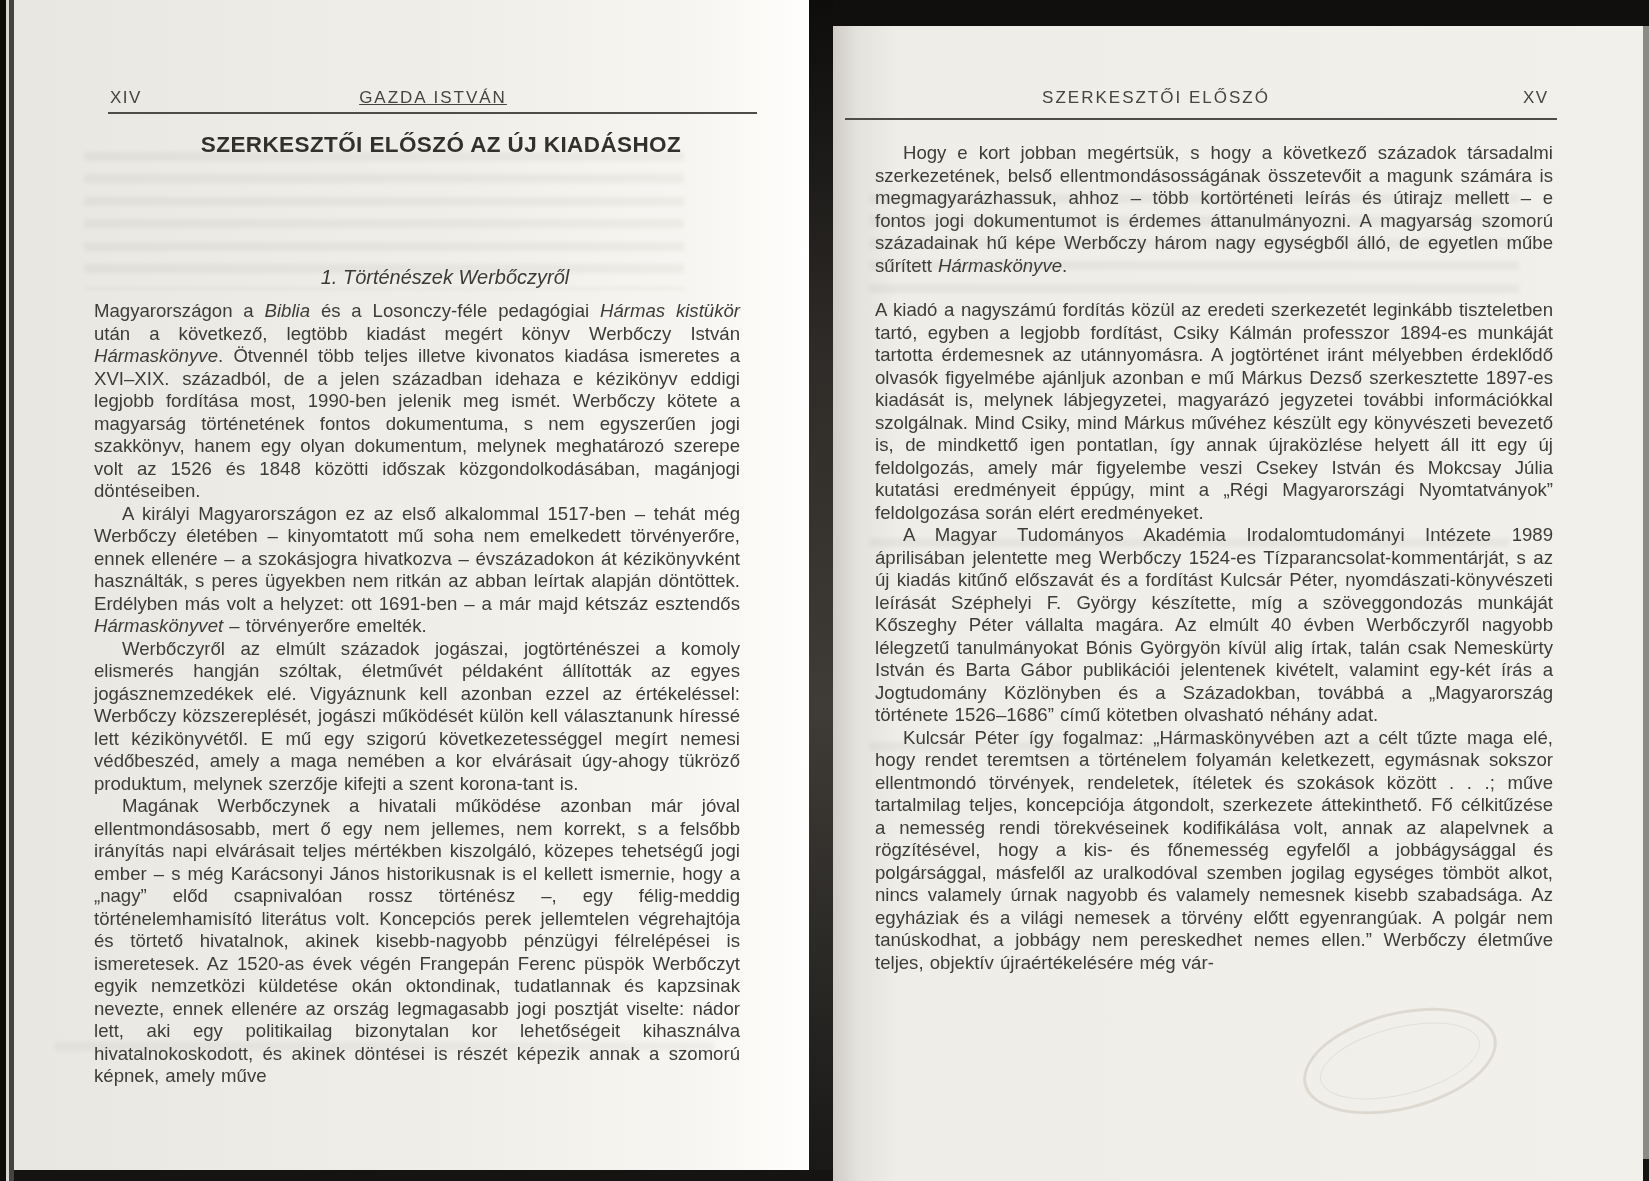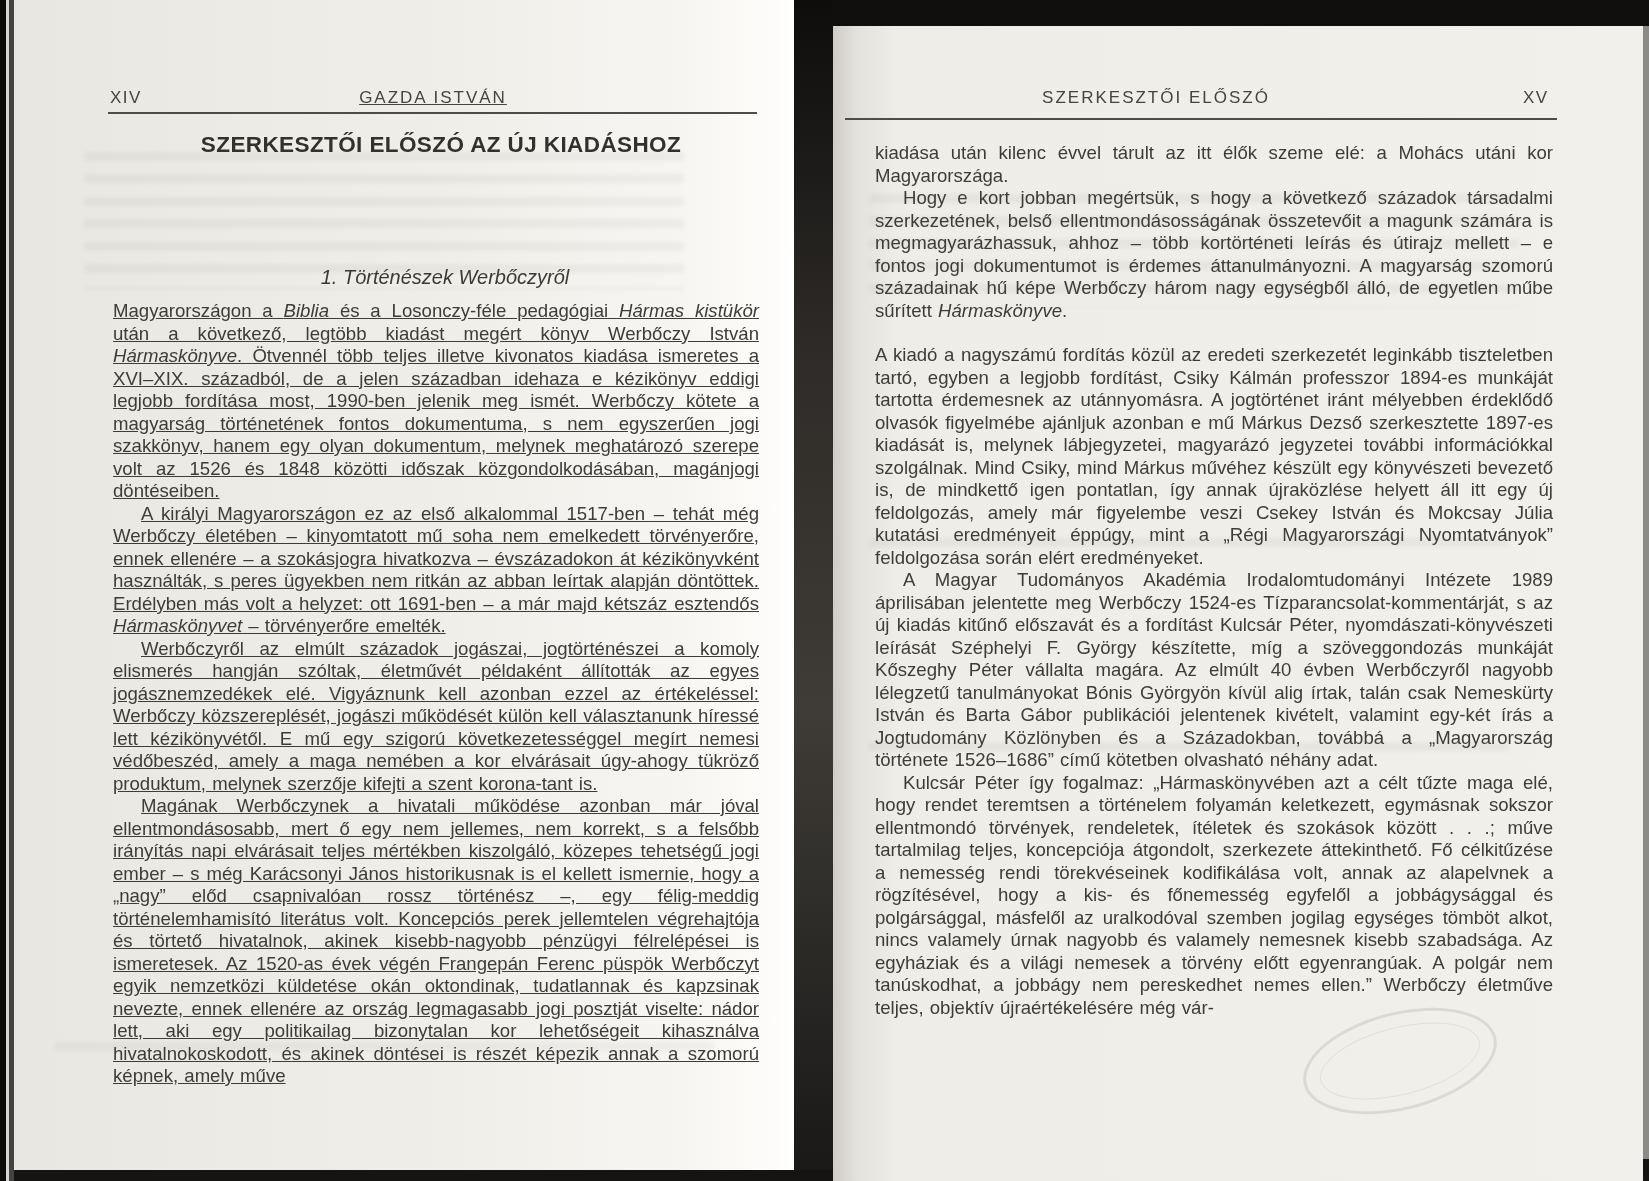--- a/index.html
+++ b/index.html
@@ -16,21 +16,21 @@
   .band-top{position:absolute;left:790px;top:0;width:859px;height:26px;background:#100f0d;z-index:0;}
   .gutter{position:absolute;left:794px;top:0;width:39px;height:1181px;z-index:0;
     background:linear-gradient(180deg,#0e0d0c 0%,#2e2b28 30%,#3f3c37 60%,#191817 100%);}
   .band-bottom{position:absolute;left:0;top:1170px;width:1649px;height:11px;background:#161412;z-index:0;}
   .wedge-bottom-right{position:absolute;left:833px;top:1148px;width:816px;height:33px;background:#161412;z-index:0;}
   .edge-right{position:absolute;left:1643px;top:26px;width:6px;height:1133px;background:#8c8a86;z-index:0;}
 
   
   .page{position:absolute;z-index:1;color:#3e3c38;}
   .page-left{left:14px;top:0;width:780px;height:1170px;
-    background:linear-gradient(90deg,#e9e7e2 0%,#f0eee9 55%,#f7f5f1 85%,#fdfcfa 97%,#ffffff 100%);}
+    background:linear-gradient(90deg,#e9e7e2 0%,#f0eee9 55%,#f7f5f1 85%,#fdfcfa 97%,#ffffff 100%);padding-left:15px;}
   .page-right{left:833px;top:26px;width:810px;height:1179px;
     background:linear-gradient(90deg,#cfccc6 0%,#e4e2dd 3%,#efede8 8%,#f2f0eb 100%);
     border-radius:0 0 36px 22px / 0 0 26px 14px;}
 
   
   .pagenum{position:absolute;font-size:17px;letter-spacing:1.5px;color:#46443f;}
   .running-head{position:absolute;font-size:17px;letter-spacing:2px;color:#46443f;text-align:center;}
   .pagenum-left{left:96px;top:88px;}
   .running-head-left{left:96px;top:88px;width:646px;text-decoration:underline;}
   .head-rule{position:absolute;height:2px;background:#4e4c48;}
@@ -40,21 +40,21 @@
   .head-rule-right{left:12px;top:92px;width:712px;}
 
   
   .title{position:absolute;left:96px;top:124px;width:646px;margin:8px;text-align:center;
     font-size:22.5px;font-weight:bold;letter-spacing:0.4px;color:#33312d;}
   .section{position:absolute;left:96px;top:254px;width:646px;margin:12px;text-align:center;
     font-size:20px;font-style:italic;font-weight:normal;color:#3c3a36;}
 
   
   .body-col{position:absolute;font-size:18.6px;line-height:22.5px;text-align:justify;word-spacing:1px;}
-  .body-left{left:99px;top:300px;width:646px;text-decoration:underline;}
+  .body-left{left:80px;top:300px;width:646px;}
   .body-right{left:42px;top:116px;width:678px;}
   .para{margin:0;}
   .para.indent{text-indent:28px;}
   .para.space-before{margin-top:22px;}
 
   
   .ghost{position:absolute;pointer-events:none;
     background:repeating-linear-gradient(180deg,rgba(110,106,100,0.55) 0px,rgba(110,106,100,0.55) 9px,rgba(0,0,0,0) 9px,rgba(0,0,0,0) 22.5px);
     filter:blur(2px);opacity:0.13;}
   .ghost-la{left:70px;top:152px;width:600px;height:138px;}
@@ -103,21 +103,20 @@
   <div class="page page-right">
     <div class="ghost ghost-ra"></div>
     <div class="ghost ghost-rb"></div>
     <div class="ghost ghost-rc"></div>
 
     <div class="running-head running-head-right">SZERKESZTŐI ELŐSZÓ</div>
     <span class="pagenum pagenum-right">XV</span>
     <div class="head-rule head-rule-right"></div>
 
     <div class="body-col body-right">
-        <p class="para"><span>kiadása után kilenc évvel tárult az itt élők szeme elé: a Mohács utáni kor Magyarországa.</span></p>
         <p class="para indent"><span>Hogy e kort jobban megértsük, s hogy a következő századok társadalmi szerkezetének, belső ellentmondásosságának összetevőit a magunk számára is megmagyarázhassuk, ahhoz – több kortörténeti leírás és útirajz mellett – e fontos jogi dokumentumot is érdemes áttanulmányozni. A magyarság szomorú századainak hű képe Werbőczy három nagy egységből álló, de egyetlen műbe sűrített </span><i>Hármaskönyve</i><span>.</span></p>
         <p class="para space-before"><span>A kiadó a nagyszámú fordítás közül az eredeti szerkezetét leginkább tiszteletben tartó, egyben a legjobb fordítást, Csiky Kálmán professzor 1894-es munkáját tartotta érdemesnek az utánnyomásra. A jogtörténet iránt mélyebben érdeklődő olvasók figyelmébe ajánljuk azonban e mű Márkus Dezső szerkesztette 1897-es kiadását is, melynek lábjegyzetei, magyarázó jegyzetei további információkkal szolgálnak. Mind Csiky, mind Márkus művéhez készült egy könyvészeti bevezető is, de mindkettő igen pontatlan, így annak újraközlése helyett áll itt egy új feldolgozás, amely már figyelembe veszi Csekey István és Mokcsay Júlia kutatási eredményeit éppúgy, mint a „Régi Magyarországi Nyomtatványok” feldolgozása során elért eredményeket.</span></p>
         <p class="para indent"><span>A Magyar Tudományos Akadémia Irodalomtudományi Intézete 1989 áprilisában jelentette meg Werbőczy 1524-es Tízparancsolat-kommentárját, s az új kiadás kitűnő előszavát és a fordítást Kulcsár Péter, nyomdászati-könyvészeti leírását Széphelyi F. György készítette, míg a szöveggondozás munkáját Kőszeghy Péter vállalta magára. Az elmúlt 40 évben Werbőczyről nagyobb lélegzetű tanulmányokat Bónis Györgyön kívül alig írtak, talán csak Nemeskürty István és Barta Gábor publikációi jelentenek kivételt, valamint egy-két írás a Jogtudomány Közlönyben és a Századokban, továbbá a „Magyarország története 1526–1686” című kötetben olvasható néhány adat.</span></p>
         <p class="para indent"><span>Kulcsár Péter így fogalmaz: „Hármaskönyvében azt a célt tűzte maga elé, hogy rendet teremtsen a történelem folyamán keletkezett, egymásnak sokszor ellentmondó törvények, rendeletek, ítéletek és szokások között . . .; műve tartalmilag teljes, koncepciója átgondolt, szerkezete áttekinthető. Fő célkitűzése a nemesség rendi törekvéseinek kodifikálása volt, annak az alapelvnek a rögzítésével, hogy a kis- és főnemesség egyfelől a jobbágysággal és polgársággal, másfelől az uralkodóval szemben jogilag egységes tömböt alkot, nincs valamely úrnak nagyobb és valamely nemesnek kisebb szabadsága. Az egyháziak és a világi nemesek a törvény előtt egyenrangúak. A polgár nem tanúskodhat, a jobbágy nem pereskedhet nemes ellen.” Werbőczy életműve teljes, objektív újraértékelésére még vár-</span></p>
       </div>
 
     <div class="stamp"></div>
   </div>
 
 </div>

